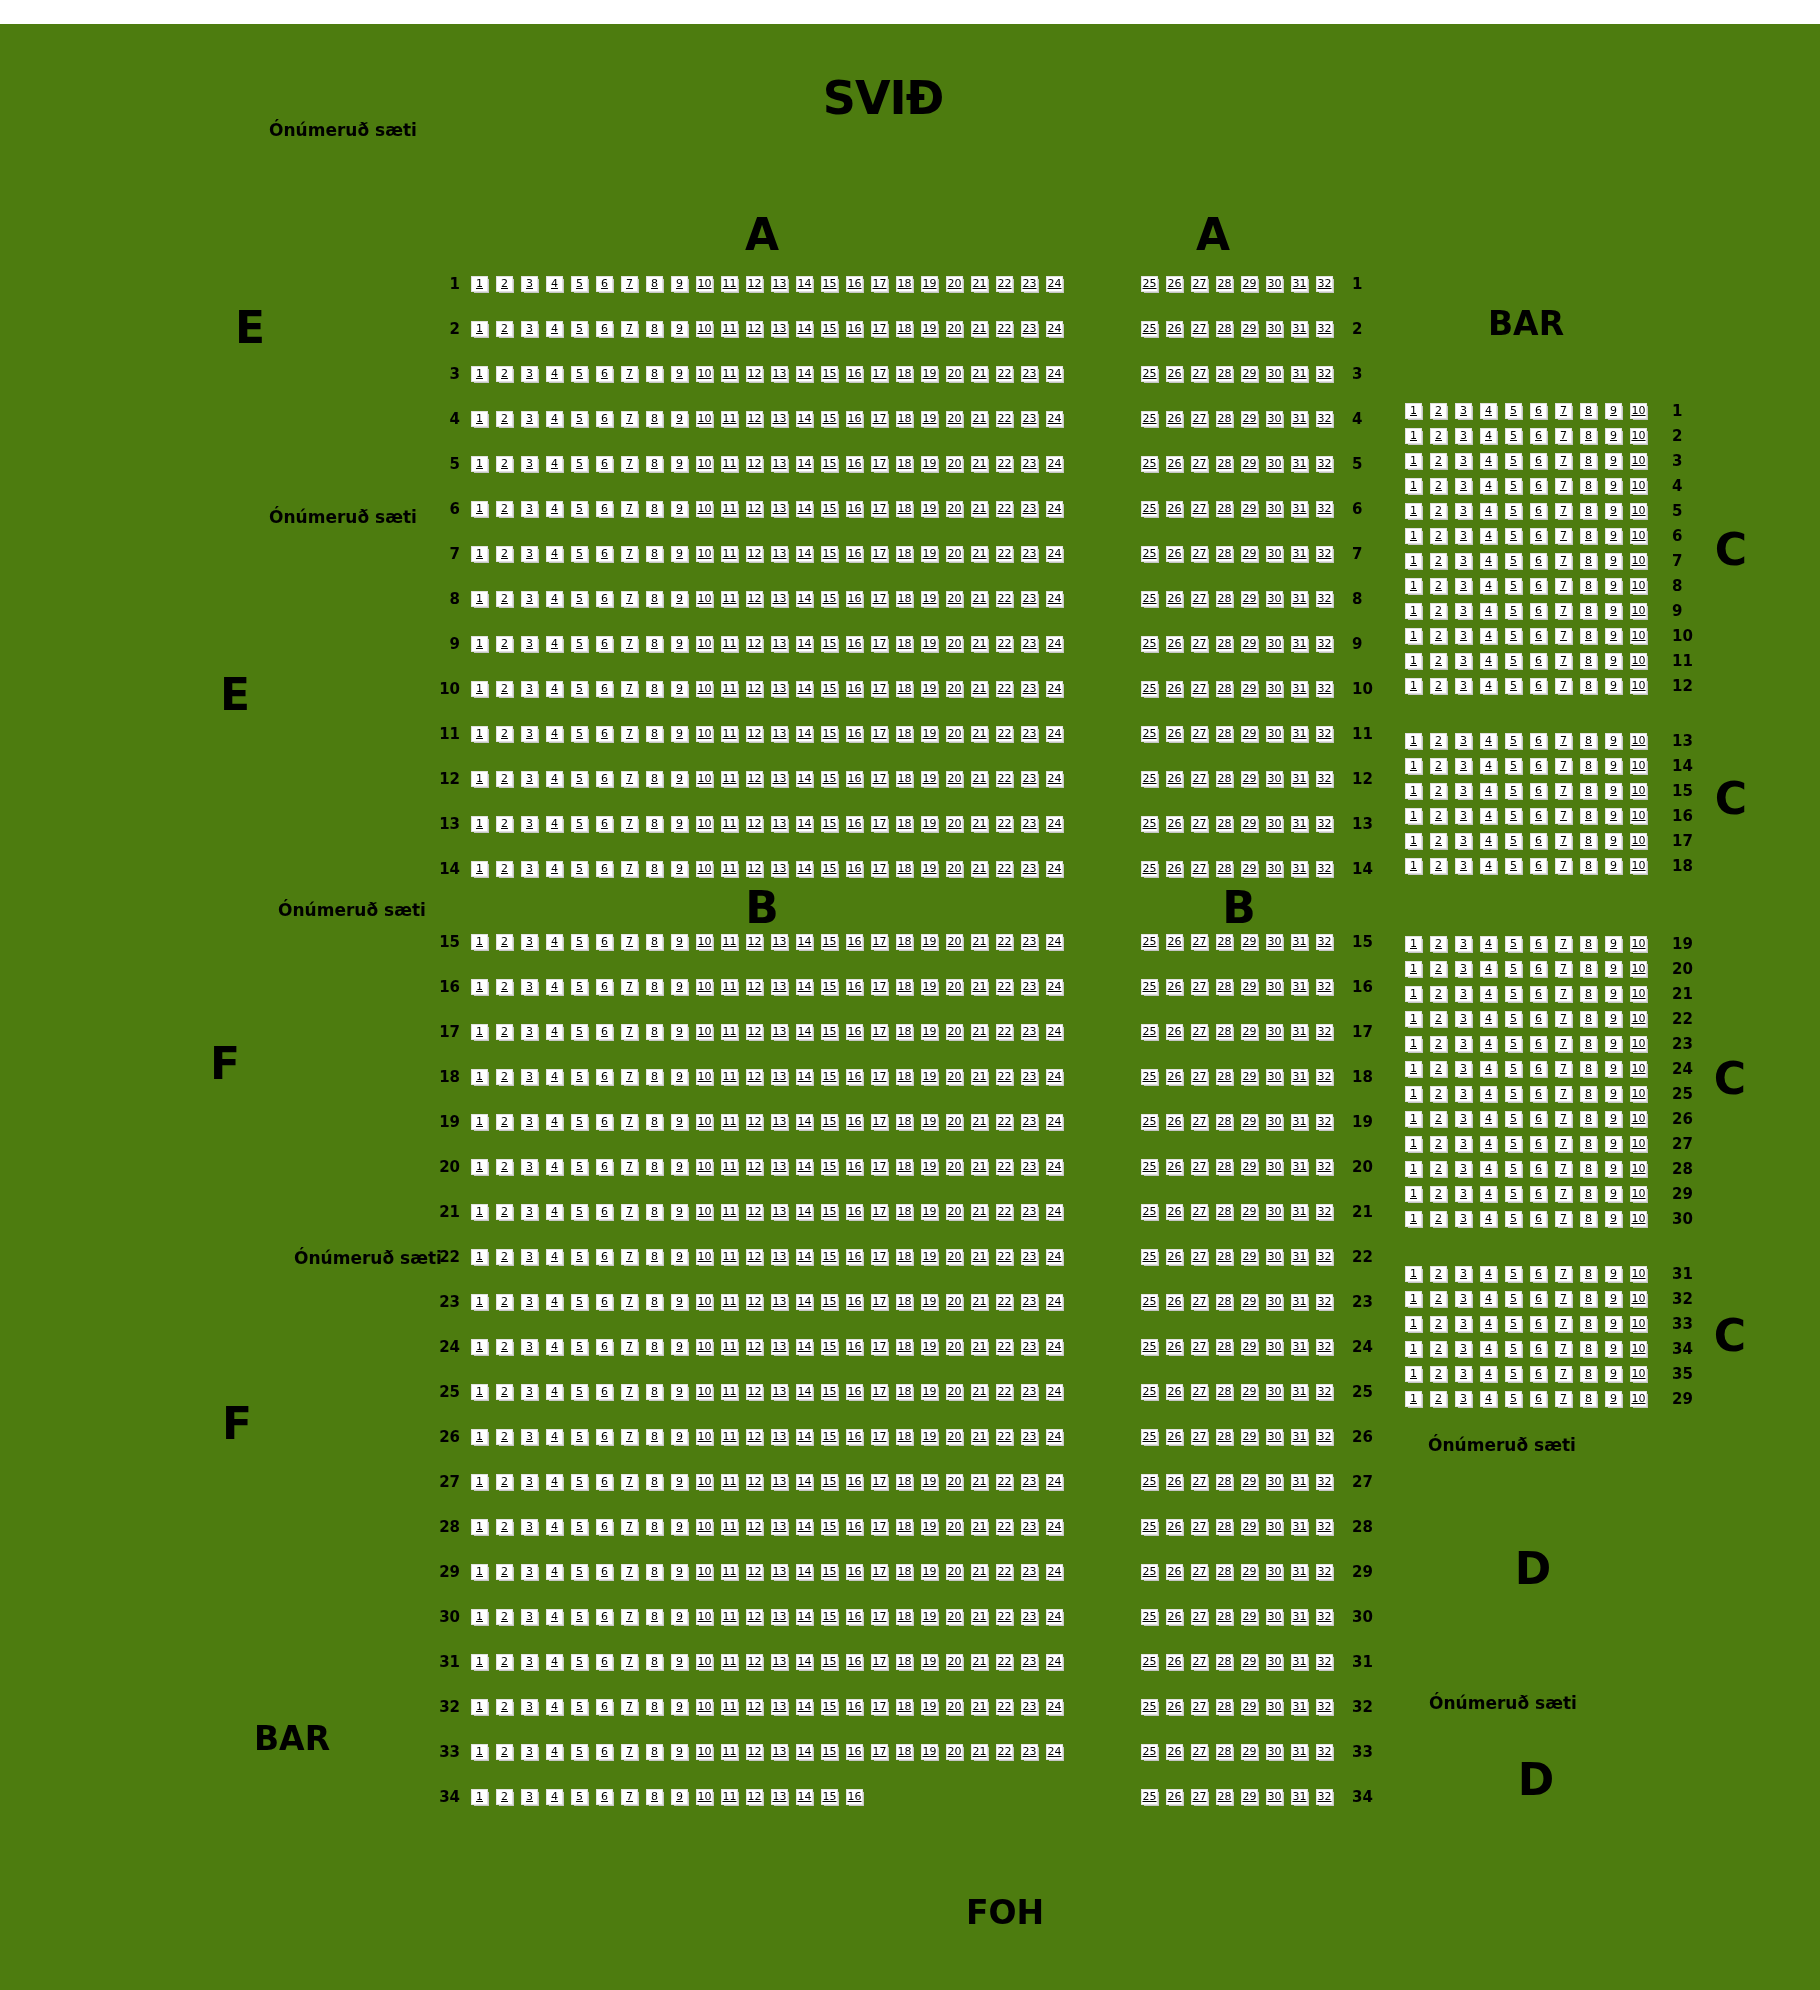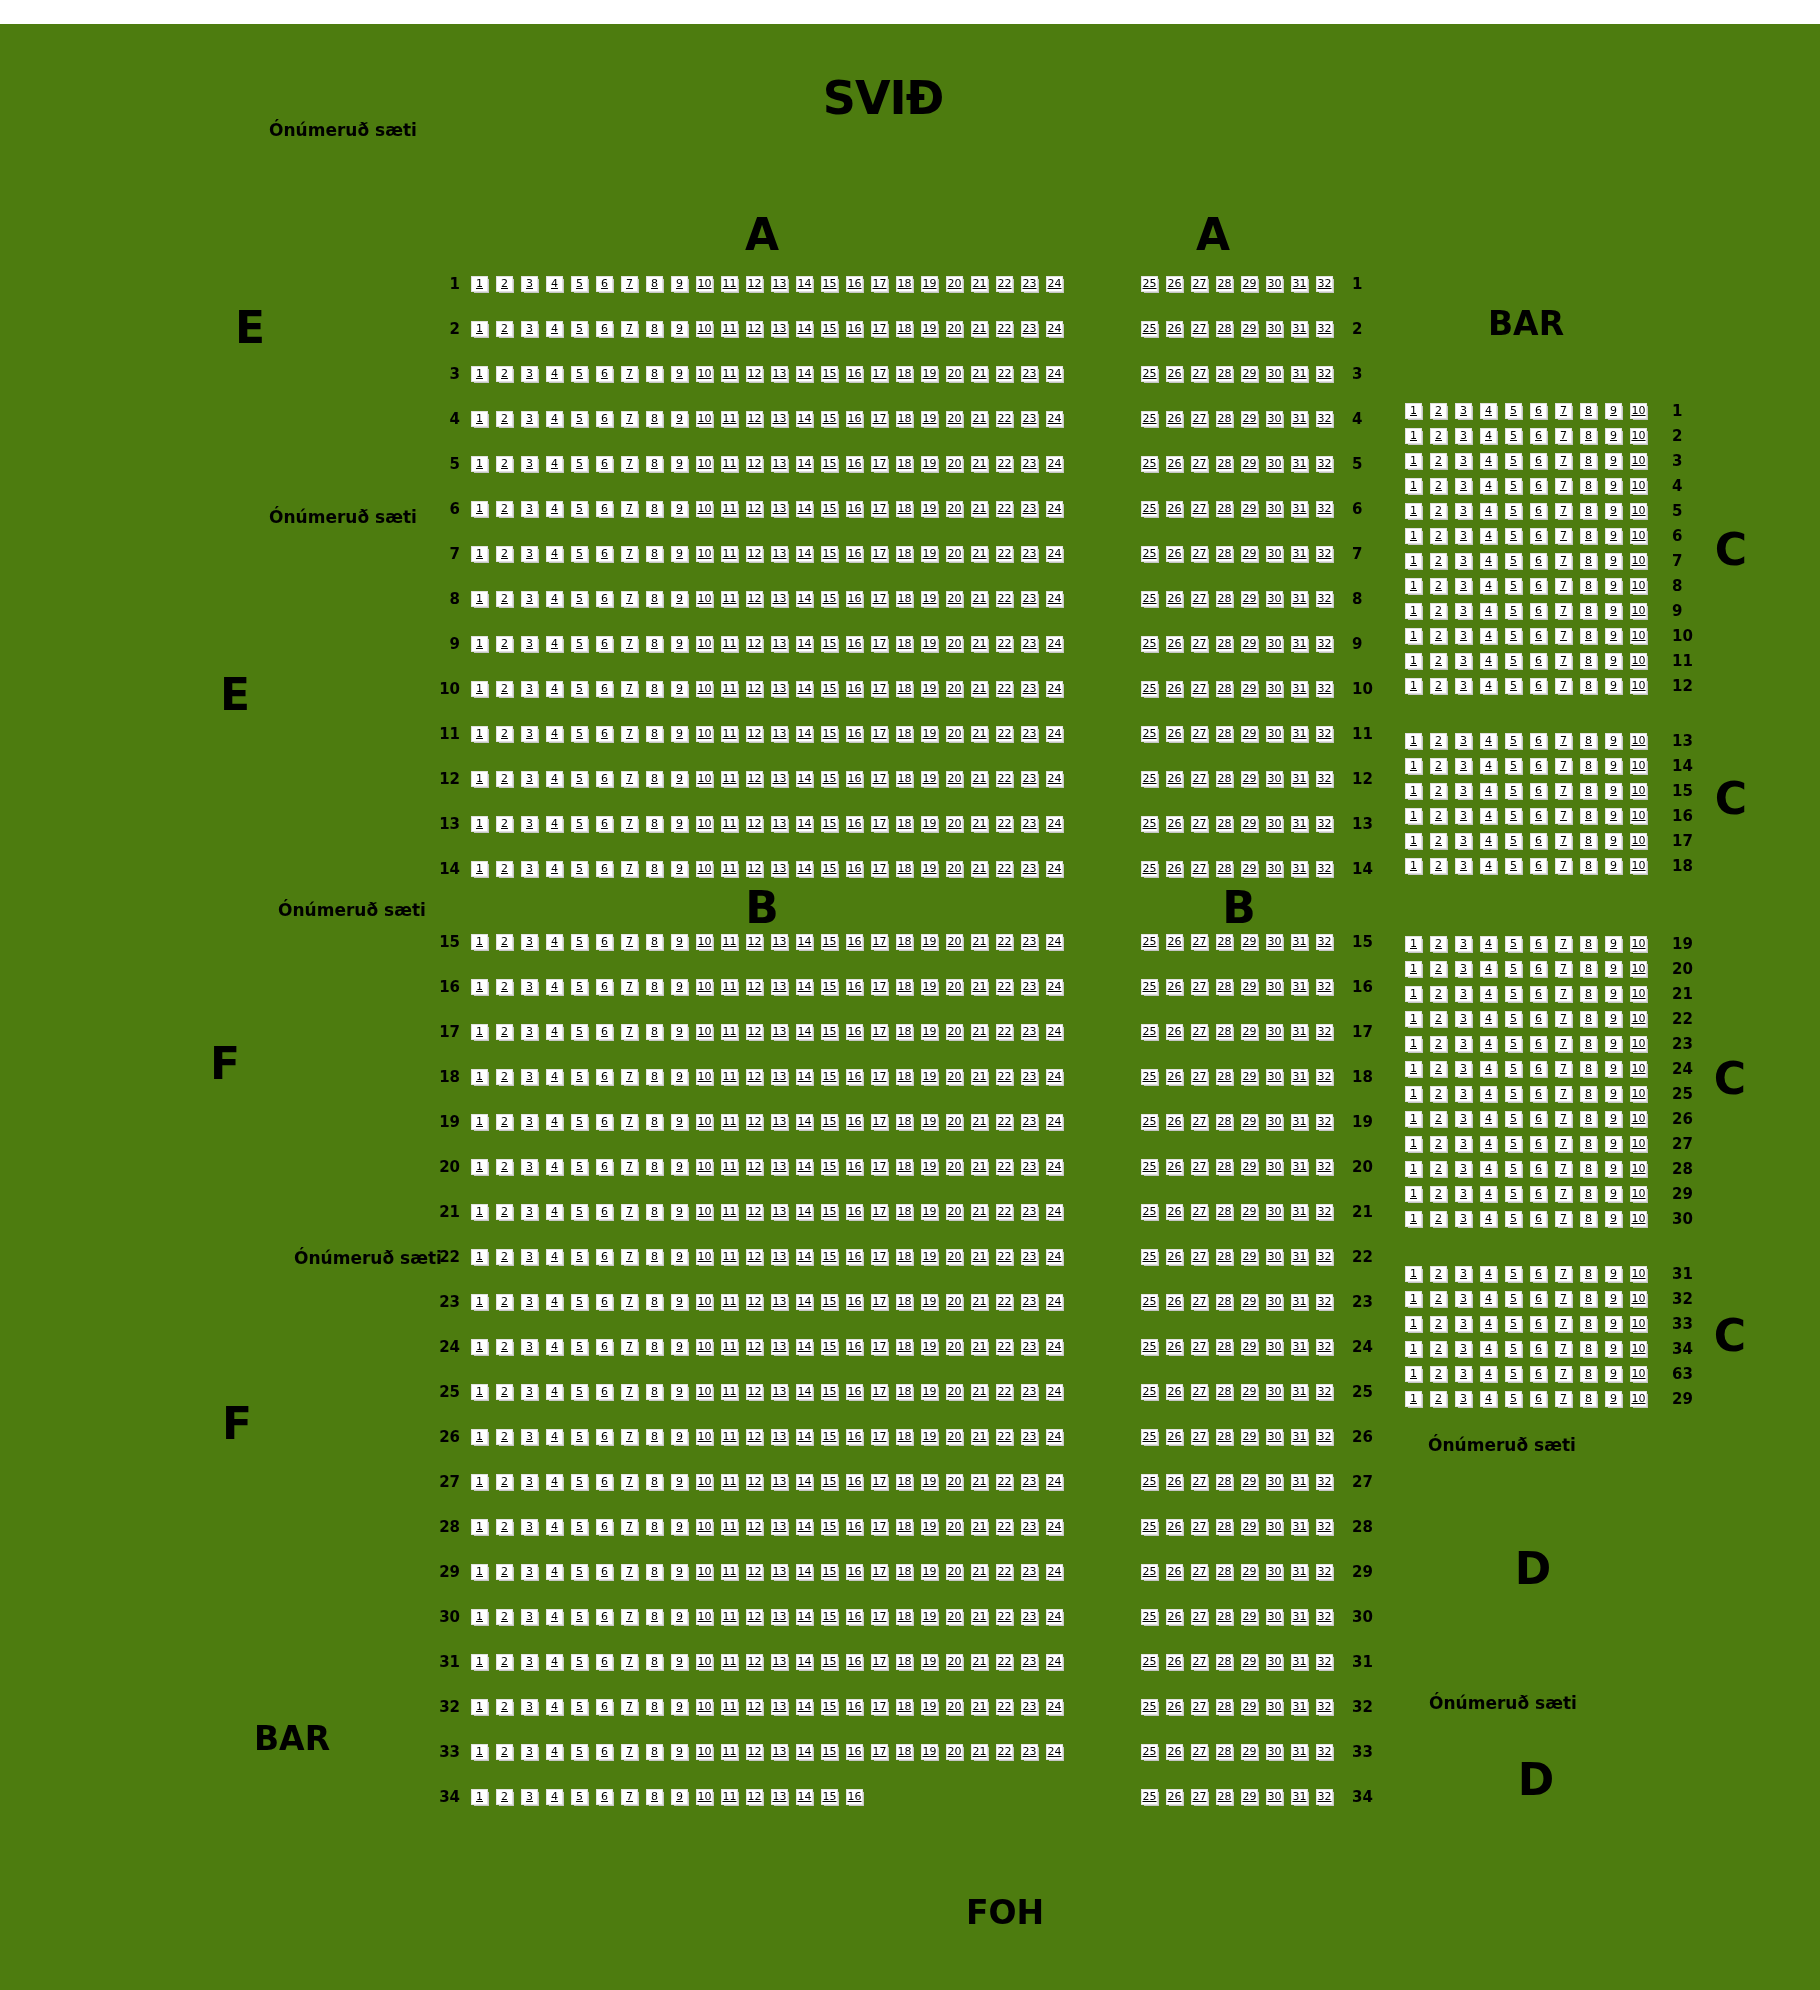--- a/index.html
+++ b/index.html
@@ -1802,21 +1802,21 @@
       <div class="seat">2</div>
       <div class="seat">3</div>
       <div class="seat">4</div>
       <div class="seat">5</div>
       <div class="seat">6</div>
       <div class="seat">7</div>
       <div class="seat">8</div>
       <div class="seat">9</div>
       <div class="seat">10</div>
     </div>
-    <div class="row-label" style="left: 1672px; top: 1350px; width: 36px; text-align: left;">63</div>
+    <div class="row-label" style="left: 1672px; top: 1350px; width: 36px; text-align: left;">35</div>
     <div class="seat-row" style="left: 1405px; top: 1375px;">
       <div class="seat">1</div>
       <div class="seat">2</div>
       <div class="seat">3</div>
       <div class="seat">4</div>
       <div class="seat">5</div>
       <div class="seat">6</div>
       <div class="seat">7</div>
       <div class="seat">8</div>
       <div class="seat">9</div>

